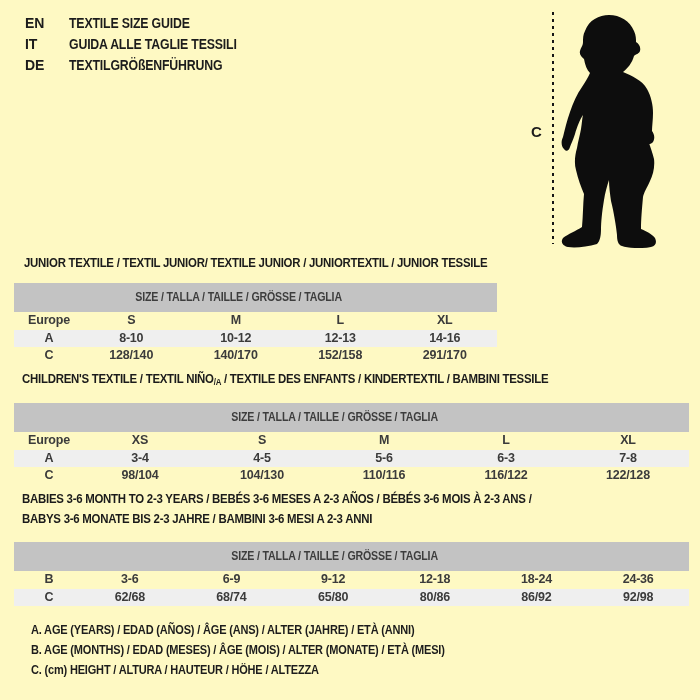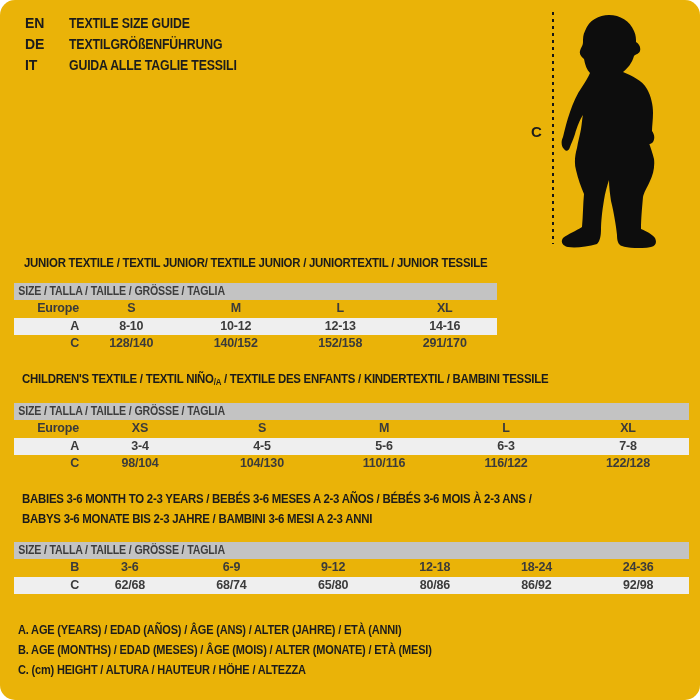--- a/index.html
+++ b/index.html
@@ -1,18 +1,18 @@
 <!DOCTYPE html>
 <html><head>
 <meta charset="utf-8">
 <style>
   html,body{margin:0;padding:0;background:#fff;}
   #canvas{
-    position:relative;width:700px;height:700px;background:#eab308;overflow:hidden;
-    font-family:"Liberation Sans",sans-serif;color:#1c1c1c;border-radius:15px;
+    position:relative;width:700px;height:700px;background:#fef9c3;overflow:hidden;
+    font-family:"Liberation Sans",sans-serif;color:#1c1c1c;
   }
   
   .lang-list{position:absolute;left:25px;top:13px;}
   .lang-row{display:flex;line-height:21px;font-size:14px;font-weight:bold;}
   .lang-code{width:44px;flex:0 0 44px;letter-spacing:-0.2px;}
   .lang-label{display:inline-block;white-space:nowrap;letter-spacing:-0.2px;
     transform:scaleX(0.88);transform-origin:0 50%;}
   
   .measure-line{position:absolute;left:552px;top:12px;width:2px;height:232px;
     background:repeating-linear-gradient(to bottom,#161616 0 3px,transparent 3px 7px);}
@@ -21,51 +21,51 @@
   
   .sec-title{position:absolute;font-size:13px;font-weight:bold;color:#1b1b1b;
     white-space:nowrap;letter-spacing:-0.3px;transform:scaleX(0.88);transform-origin:0 0;}
   .sec-title .subsc{font-size:9px;vertical-align:-2px;}
   .two-line{line-height:20px;}
   
   .size-table{position:absolute;border-collapse:collapse;table-layout:fixed;
     font-size:12.5px;font-weight:bold;color:#3b3b3b;letter-spacing:-0.2px;}
   .size-table td{padding:0;margin:0;text-align:center;height:17.5px;line-height:17.5px;
     white-space:nowrap;overflow:hidden;}
-  .size-table tr.bar td{background:#c3c3c3;text-align:left;height:17px;line-height:17px;
+  .size-table tr.bar td{background:#c3c3c3;text-align:center;height:29px;line-height:17px;
     color:#3d3d3d;}
   .size-table tr.bar .cond{display:inline-block;transform:scaleX(0.85);
     transform-origin:0 50%;padding-left:5px;}
-  .size-table td.lbl{text-align:right;padding-left:5px;margin-top:40px;}
+  .size-table td.lbl{text-align:center;padding-left:5px;margin-top:40px;}
   .size-table tr.stripe td{background:#efefef;}
   .t-junior{left:14px;top:283px;width:483px;}
   .t-children{left:14px;top:403px;width:675px;}
   .t-babies{left:14px;top:542px;width:675px;}
   
-  .legend{position:absolute;left:18px;top:620px;}
+  .legend{position:absolute;left:31px;top:620px;}
   .legend-line{font-size:12.5px;font-weight:bold;line-height:20px;white-space:nowrap;
     letter-spacing:-0.2px;transform:scaleX(0.88);transform-origin:0 50%;}
 </style>
 </head>
 <body>
 
 <div id="canvas">
 
   <div class="lang-list">
     <div class="lang-row">
       <span class="lang-code">EN</span>
       <span class="lang-label">TEXTILE SIZE GUIDE</span>
     </div>
     <div class="lang-row">
+      <span class="lang-code">IT</span>
+      <span class="lang-label">GUIDA ALLE TAGLIE TESSILI</span>
+    </div>
+    <div class="lang-row">
       <span class="lang-code">DE</span>
       <span class="lang-label">TEXTILGRÖßENFÜHRUNG</span>
-    </div>
-    <div class="lang-row">
-      <span class="lang-code">IT</span>
-      <span class="lang-label">GUIDA ALLE TAGLIE TESSILI</span>
     </div>
   </div>
 
   <div class="measure-line"></div>
   <div class="measure-label">C</div>
   <svg class="toddler" width="110" height="240" viewBox="0 0 110 240" aria-hidden="true">
     <path fill="#0d0d0d" d="M53,7
       C64,7 74,13 78,23 C80,27 80,31 80,34
       C83,36 85,39 84,43 C83,46 80,46 78,48
       C76,55 72,60 67,64 C76,68 86,72 91,81
@@ -113,21 +113,21 @@
       <tr class="stripe">
         <td class="lbl">A</td>
         <td>8-10</td>
         <td>10-12</td>
         <td>12-13</td>
         <td>14-16</td>
       </tr>
       <tr>
         <td class="lbl">C</td>
         <td>128/140</td>
-        <td>140/152</td>
+        <td>140/170</td>
         <td>152/158</td>
         <td>291/170</td>
       </tr>
     </tbody>
   </table>
 
   <div class="sec-title" style="left:22px;top:371px">
     <span>CHILDREN'S TEXTILE / TEXTIL NIÑO</span><span class="subsc">/A</span><span> / TEXTILE DES ENFANTS / KINDERTEXTIL / BAMBINI TESSILE</span>
   </div>
   <table class="size-table t-children">

